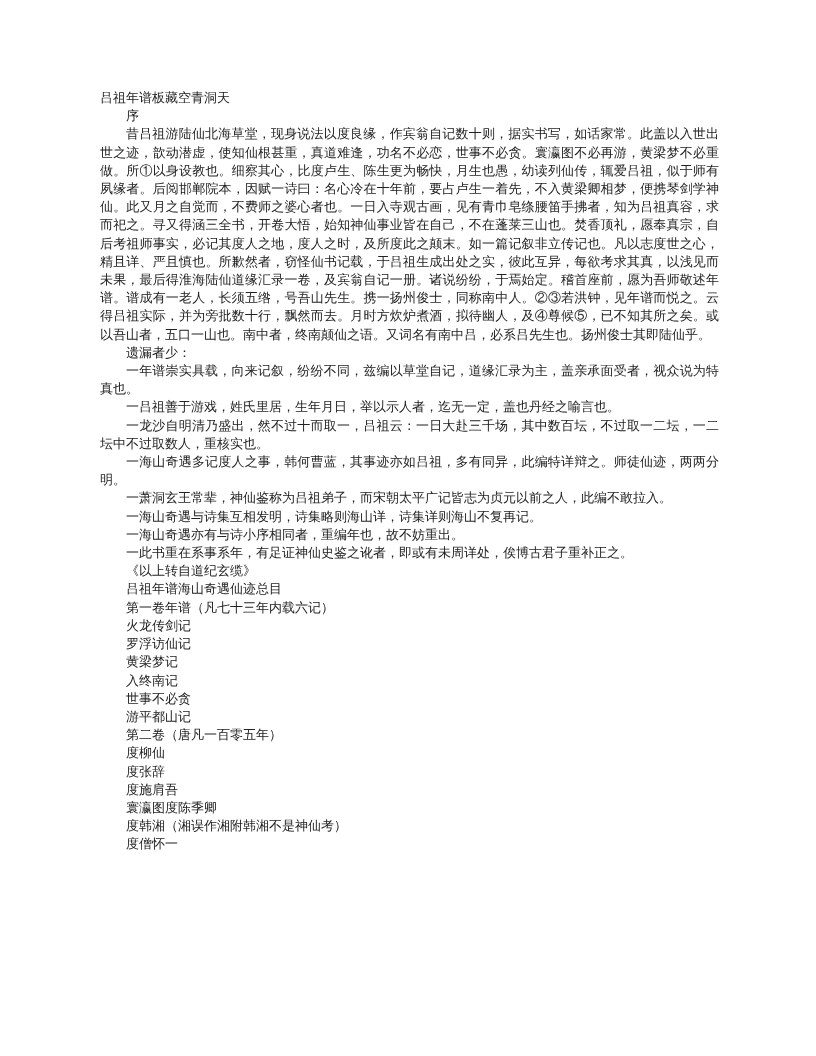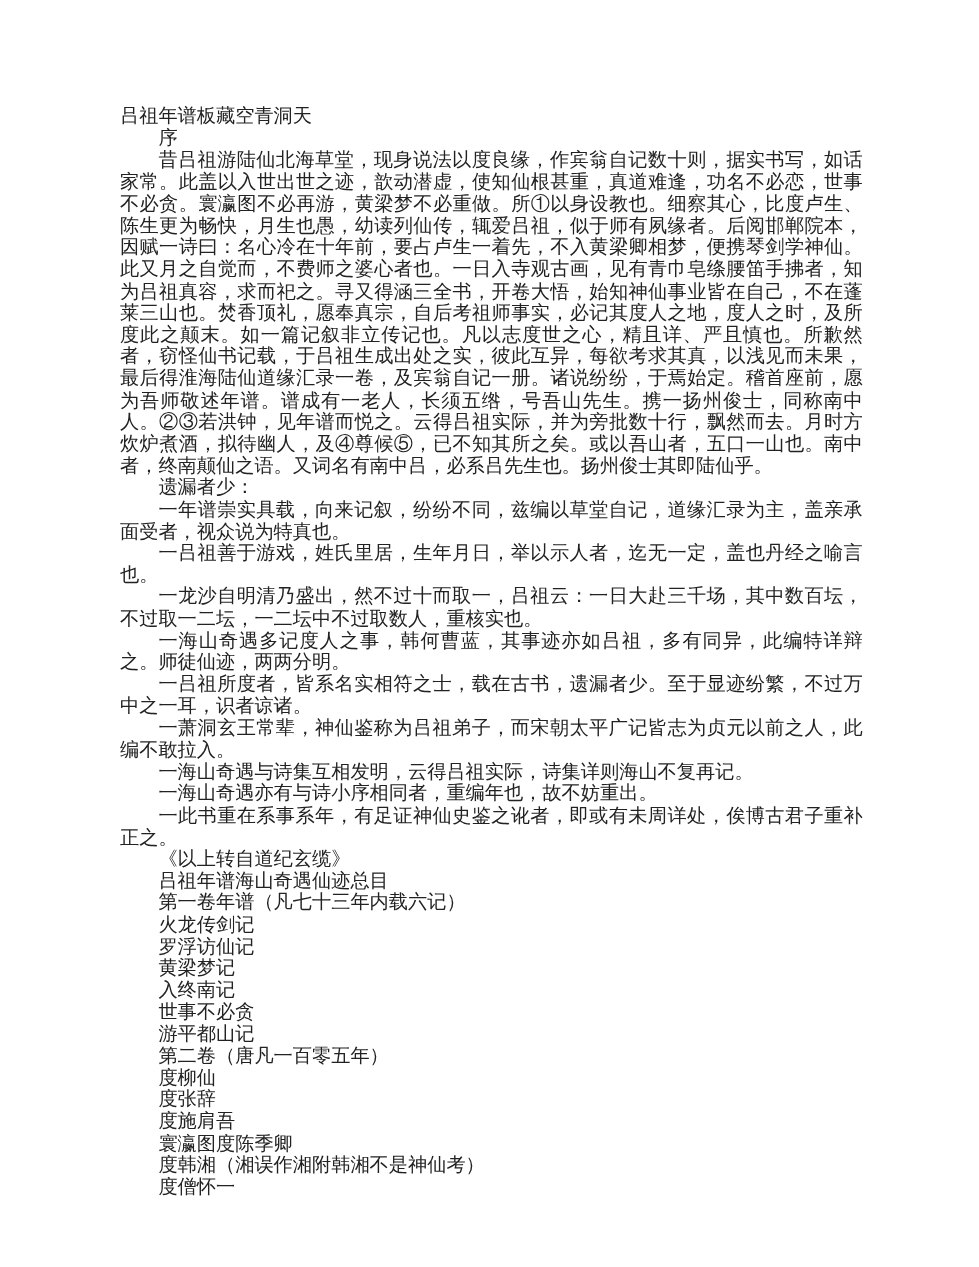--- a/index.html
+++ b/index.html
@@ -13,21 +13,21 @@
     height: 1056px;
     background: #ffffff;
     overflow: hidden;
   }
   .text-block {
     position: absolute;
     left: 100px;
     top: 89px;
     width: 619px;
     font-family: "Liberation Serif", "DejaVu Serif", serif;
-    font-size: 16px;
+    font-size: 13px;
     line-height: 18.2px;
     color: #222222;
     text-align: justify;
   }
   .text-block p {
     margin: 0;
     padding: 0;
   }
   p.doc-title {
     text-indent: 0;
@@ -47,23 +47,22 @@
     <p class="indented">序</p>
 
     <p class="indented">昔吕祖游陆仙北海草堂，现身说法以度良缘，作宾翁自记数十则，据实书写，如话家常。此盖以入世出世之迹，歆动潜虚，使知仙根甚重，真道难逢，功名不必恋，世事不必贪。寰瀛图不必再游，黄梁梦不必重做。所①以身设教也。细察其心，比度卢生、陈生更为畅快，月生也愚，幼读列仙传，辄爱吕祖，似于师有夙缘者。后阅邯郸院本，因赋一诗曰：名心冷在十年前，要占卢生一着先，不入黄梁卿相梦，便携琴剑学神仙。此又月之自觉而，不费师之婆心者也。一日入寺观古画，见有青巾皂绦腰笛手拂者，知为吕祖真容，求而祀之。寻又得涵三全书，开卷大悟，始知神仙事业皆在自己，不在蓬莱三山也。焚香顶礼，愿奉真宗，自后考祖师事实，必记其度人之地，度人之时，及所度此之颠末。如一篇记叙非立传记也。凡以志度世之心，精且详、严且慎也。所歉然者，窃怪仙书记载，于吕祖生成出处之实，彼此互异，每欲考求其真，以浅见而未果，最后得淮海陆仙道缘汇录一卷，及宾翁自记一册。诸说纷纷，于焉始定。稽首座前，愿为吾师敬述年谱。谱成有一老人，长须五绺，号吾山先生。携一扬州俊士，同称南中人。②③若洪钟，见年谱而悦之。云得吕祖实际，并为旁批数十行，飘然而去。月时方炊炉煮酒，拟待幽人，及④尊候⑤，已不知其所之矣。或以吾山者，五口一山也。南中者，终南颠仙之语。又词名有南中吕，必系吕先生也。扬州俊士其即陆仙乎。</p>
 
     <p class="indented">遗漏者少：</p>
 
     <p class="indented">一年谱崇实具载，向来记叙，纷纷不同，兹编以草堂自记，道缘汇录为主，盖亲承面受者，视众说为特真也。</p>
     <p class="indented">一吕祖善于游戏，姓氏里居，生年月日，举以示人者，迄无一定，盖也丹经之喻言也。</p>
     <p class="indented">一龙沙自明清乃盛出，然不过十而取一，吕祖云：一日大赴三千场，其中数百坛，不过取一二坛，一二坛中不过取数人，重核实也。</p>
     <p class="indented">一海山奇遇多记度人之事，韩何曹蓝，其事迹亦如吕祖，多有同异，此编特详辩之。师徒仙迹，两两分明。</p>
-    <p class="indented">一吕祖所度者，皆系名实相符之士，载在古书，遗漏者少。至于显迹纷繁，不过万中之一耳，识者谅诸。</p>
     <p class="indented">一萧洞玄王常辈，神仙鉴称为吕祖弟子，而宋朝太平广记皆志为贞元以前之人，此编不敢拉入。</p>
-    <p class="indented">一海山奇遇与诗集互相发明，云得吕祖实际，诗集详则海山不复再记。</p>
+    <p class="indented">一海山奇遇与诗集互相发明，诗集略则海山详，诗集详则海山不复再记。</p>
     <p class="indented">一海山奇遇亦有与诗小序相同者，重编年也，故不妨重出。</p>
     <p class="indented">一此书重在系事系年，有足证神仙史鉴之讹者，即或有未周详处，俟博古君子重补正之。</p>
 
     <p class="indented">《以上转自道纪玄缆》</p>
 
     <p class="indented">吕祖年谱海山奇遇仙迹总目</p>
 
     <p class="indented">第一卷年谱（凡七十三年内载六记）</p>
     <p class="indented">火龙传剑记</p>
     <p class="indented">罗浮访仙记</p>

